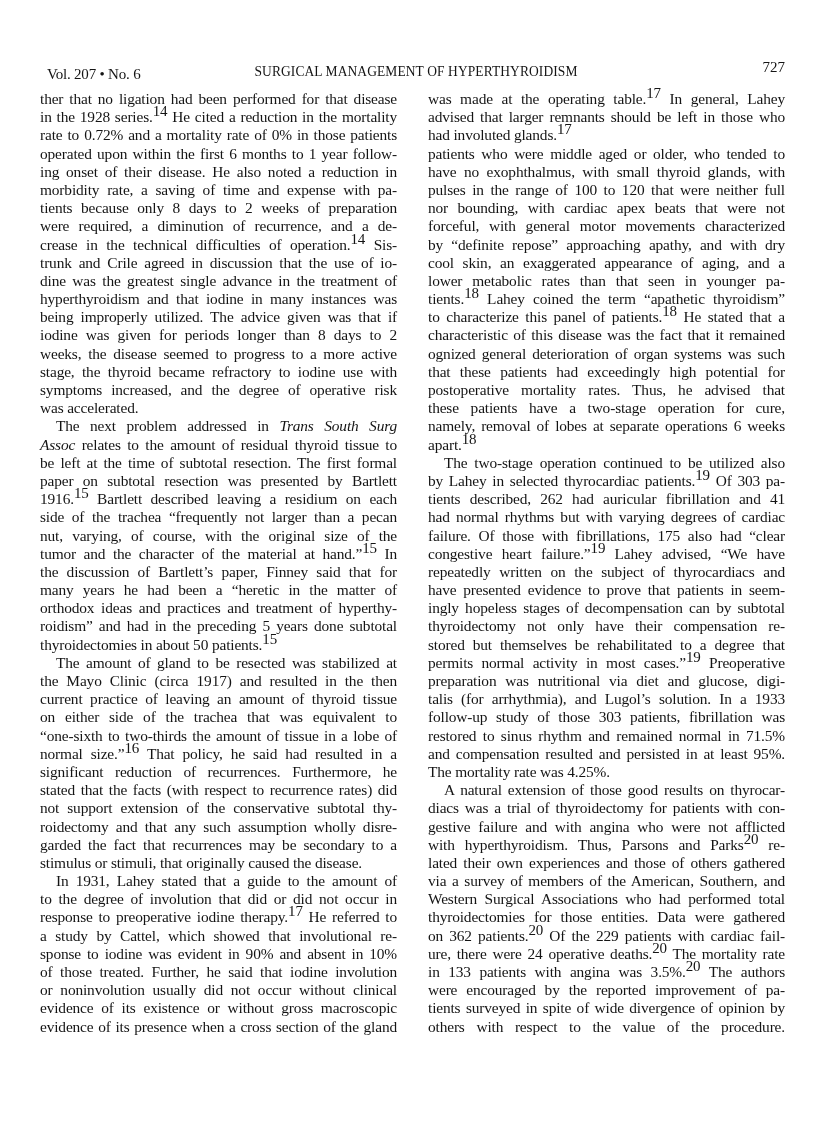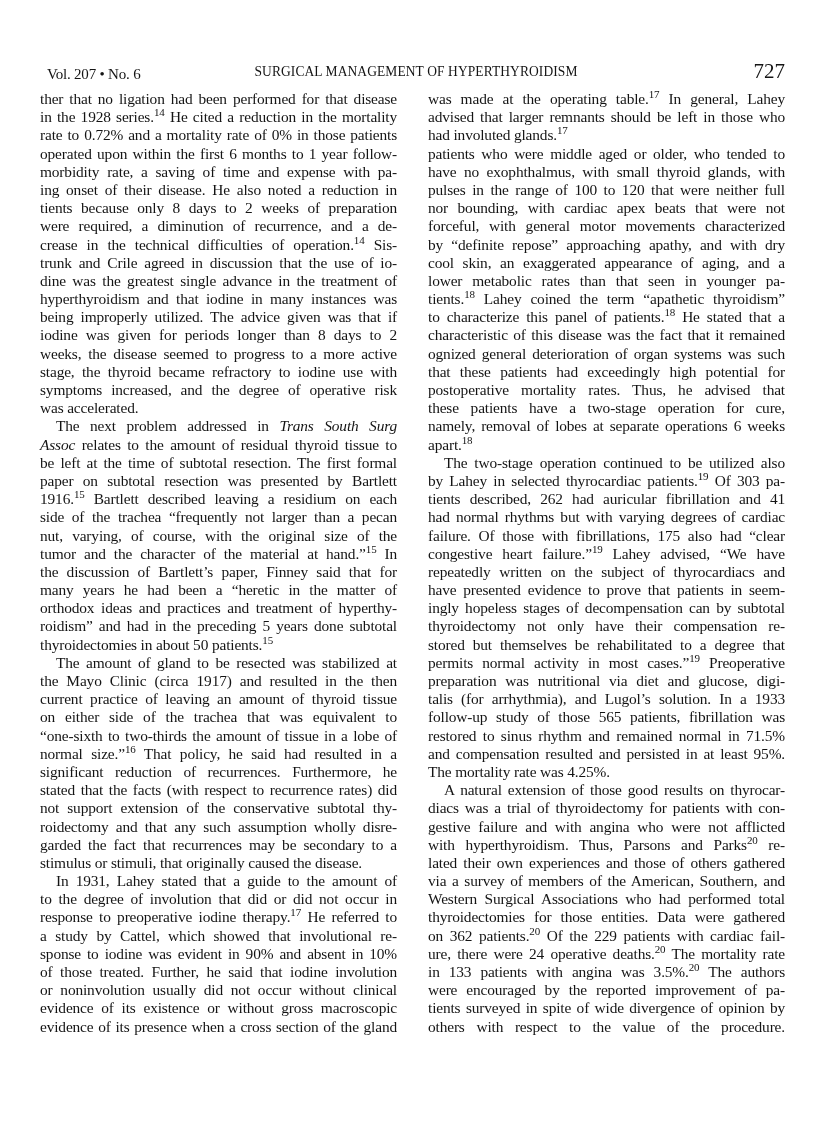--- a/index.html
+++ b/index.html
@@ -2,49 +2,49 @@
 <html><head>
 <meta charset="utf-8">
 <style>
   html, body { margin: 0; padding: 0; background: #ffffff; }
   body { width: 816px; height: 1148px; position: relative; overflow: hidden;
          font-family: "Liberation Serif", "DejaVu Serif", serif; color: #141414; }
   .running-head { position: absolute; top: 60px; left: 47px; width: 738px; height: 24px; }
   .vol { position: absolute; left: 0; top: 6px; font-size: 15px; letter-spacing: -0.2px; }
   .title { position: absolute; left: 0; width: 738px; top: 3px; text-align: center;
            font-size: 14.5px; letter-spacing: 0.1px; transform: scaleX(0.93); }
-  .pageno { position: absolute; right: 0; top: -1px; font-size: 21px; }
+  .pageno { position: absolute; right: 0; top: -1px; font-size: 15px; }
   .col { position: absolute; top: 90px; width: 357px; }
   .col.left { left: 40px; }
   .col.right { left: 428px; }
   .line { display: block; height: 18.2px; line-height: 18.2px; font-size: 15.4px;
           white-space: nowrap; text-align: justify; text-align-last: justify;
           letter-spacing: -0.15px; }
   .line.last { text-align-last: left; }
   .line.indent { padding-left: 16px; }
-  sup { font-size: 11px; line-height: 0; vertical-align: 6px; }
+  sup { font-size: 15px; line-height: 0; vertical-align: 6px; }
   i { font-style: italic; }
 </style>
 </head>
 <body>
 
 <div class="running-head">
   <span class="vol">Vol. 207 • No. 6</span>
   <span class="title">SURGICAL MANAGEMENT OF HYPERTHYROIDISM</span>
   <span class="pageno">727</span>
 </div>
 
 <div class="col left" id="col-0">
     <div>
       <span class="line">ther that no ligation had been performed for that disease</span>
       <span class="line">in the 1928 series.<sup>14</sup> He cited a reduction in the mortality</span>
       <span class="line">rate to 0.72% and a mortality rate of 0% in those patients</span>
       <span class="line">operated upon within the first 6 months to 1 year follow-</span>
+      <span class="line">ing onset of their disease. He also noted a reduction in</span>
       <span class="line">morbidity rate, a saving of time and expense with pa-</span>
-      <span class="line">ing onset of their disease. He also noted a reduction in</span>
       <span class="line">tients because only 8 days to 2 weeks of preparation</span>
       <span class="line">were required, a diminution of recurrence, and a de-</span>
       <span class="line">crease in the technical difficulties of operation.<sup>14</sup> Sis-</span>
       <span class="line">trunk and Crile agreed in discussion that the use of io-</span>
       <span class="line">dine was the greatest single advance in the treatment of</span>
       <span class="line">hyperthyroidism and that iodine in many instances was</span>
       <span class="line">being improperly utilized. The advice given was that if</span>
       <span class="line">iodine was given for periods longer than 8 days to 2</span>
       <span class="line">weeks, the disease seemed to progress to a more active</span>
       <span class="line">stage, the thyroid became refractory to iodine use with</span>
@@ -125,21 +125,21 @@
       <span class="line">failure. Of those with fibrillations, 175 also had “clear</span>
       <span class="line">congestive heart failure.”<sup>19</sup> Lahey advised, “We have</span>
       <span class="line">repeatedly written on the subject of thyrocardiacs and</span>
       <span class="line">have presented evidence to prove that patients in seem-</span>
       <span class="line">ingly hopeless stages of decompensation can by subtotal</span>
       <span class="line">thyroidectomy not only have their compensation re-</span>
       <span class="line">stored but themselves be rehabilitated to a degree that</span>
       <span class="line">permits normal activity in most cases.”<sup>19</sup> Preoperative</span>
       <span class="line">preparation was nutritional via diet and glucose, digi-</span>
       <span class="line">talis (for arrhythmia), and Lugol’s solution. In a 1933</span>
-      <span class="line">follow-up study of those 565 patients, fibrillation was</span>
+      <span class="line">follow-up study of those 303 patients, fibrillation was</span>
       <span class="line">restored to sinus rhythm and remained normal in 71.5%</span>
       <span class="line">and compensation resulted and persisted in at least 95%.</span>
       <span class="line last">The mortality rate was 4.25%.</span>
     </div>
     <div>
       <span class="line indent">A natural extension of those good results on thyrocar-</span>
       <span class="line">diacs was a trial of thyroidectomy for patients with con-</span>
       <span class="line">gestive failure and with angina who were not afflicted</span>
       <span class="line">with hyperthyroidism. Thus, Parsons and Parks<sup>20</sup> re-</span>
       <span class="line">lated their own experiences and those of others gathered</span>

